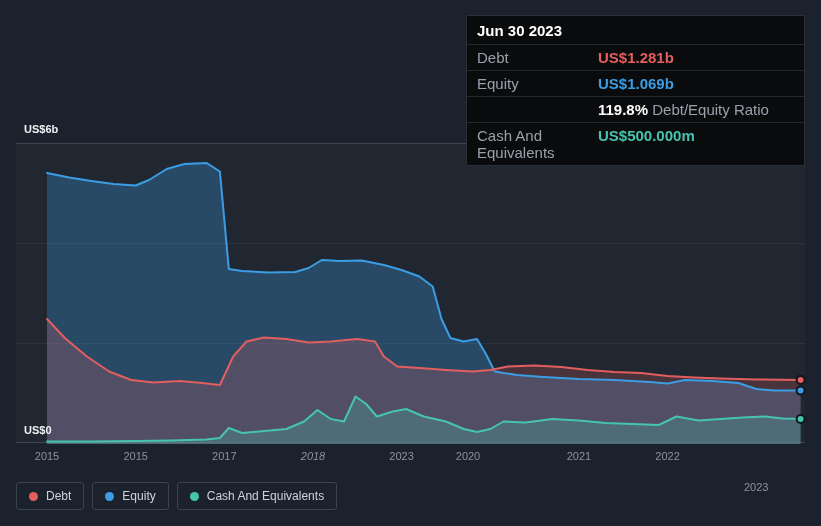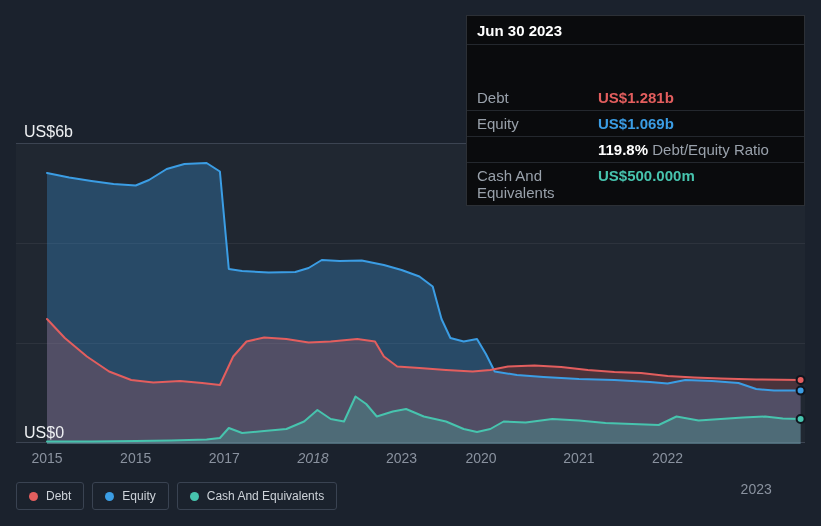--- a/index.html
+++ b/index.html
@@ -7,46 +7,46 @@
   body{background:#1b222d;font-family:"Liberation Sans",sans-serif;position:relative}
 
   .tooltip{position:absolute;top:15px;right:16px;width:339px;background:#0a0b0d;border:1px solid #2c3036;font-size:15px;color:#99a1ab;z-index:5}
   .tt-date{padding:6px 10px 5px;color:#ffffff;font-weight:bold}
   .tt-row{display:flex;align-items:baseline;padding:4px 10px;border-top:1px solid #24282e}
   .tt-label{width:121px;flex:none}
   .tt-value{font-weight:bold}
   .tt-ratio-val{color:#ffffff;font-weight:bold}
   .tt-ratio-rest{color:#99a1ab;font-weight:normal}
 
-  .y-label{position:absolute;left:24px;font-size:16px;font-weight:normal;color:#eef0f2;z-index:3}
+  .y-label{position:absolute;left:24px;font-size:11px;font-weight:bold;color:#eef0f2;z-index:3}
   .y-label.top{top:123px}
   .y-label.bottom{top:424px}
 
   .chart-area{position:absolute;left:16px;top:143px;width:789px;height:300px;
     background:rgba(255,255,255,0.022);
     border-top:1px solid #3c4452;border-bottom:1px solid #3c4452}
   .gridline{position:absolute;left:0;width:100%;height:1px;background:rgba(255,255,255,0.06)}
   #chart-svg{position:absolute;left:0;top:0;overflow:visible}
 
   .x-axis{position:absolute;left:16px;top:450px;width:789px;height:14px}
-  .x-tick{position:absolute;top:0;transform:translateX(-50%);font-size:14px;color:#8a929f;white-space:nowrap}
+  .x-tick{position:absolute;top:0;transform:translateX(-50%);font-size:11px;color:#8a929f;white-space:nowrap}
 
   .legend{position:absolute;left:16px;top:482px;display:flex;gap:8px}
   .legend-item{display:flex;align-items:center;gap:8px;height:28px;padding:0 12px;
     border:1px solid #3a4352;border-radius:3px;font-size:12px;color:#ced3da;background:#1b222d;cursor:pointer}
   .legend-dot{width:9px;height:9px;border-radius:50%;flex:none}
 </style>
 </head>
 <body>
 
 <div class="tooltip">
   <div class="tt-date">Jun 30 2023</div>
   <div class="tt-row">
     <span class="tt-label">Debt</span>
-    <span class="tt-value" style="color: rgb(227, 94, 94); margin-top: 40px;">US$1.281b</span>
+    <span class="tt-value" style="color: rgb(227, 94, 94);">US$1.281b</span>
   </div>
   <div class="tt-row">
     <span class="tt-label">Equity</span>
     <span class="tt-value" style="color: rgb(59, 157, 228); text-align: center;">US$1.069b</span>
   </div>
   <div class="tt-row">
     <span class="tt-label"></span>
     <span class="tt-value"><span class="tt-ratio-val">119.8%</span> <span class="tt-ratio-rest">Debt/Equity Ratio</span></span>
   </div>
   <div class="tt-row">
@@ -73,21 +73,21 @@
       <circle cx="784.6" cy="275.0" r="4" fill="#47c4ae" stroke="#10151e" stroke-width="2"></circle>
     </svg>
 </div>
 
 <div class="x-axis" id="x-axis">
     <span class="x-tick" style="left: 31px;">2015</span>
     <span class="x-tick" style="left: 119.7px;">2015</span>
     <span class="x-tick" style="left: 208.3px;">2017</span>
     <span class="x-tick" style="left: 297px; font-style: italic;">2018</span>
     <span class="x-tick" style="left: 385.6px;">2023</span>
-    <span class="x-tick" style="left: 465px;">2020</span>
+    <span class="x-tick" style="left: 452px;">2020</span>
     <span class="x-tick" style="left: 562.9px;">2021</span>
     <span class="x-tick" style="left: 651.6px;">2022</span>
     <span class="x-tick" style="left: 740.2px; margin-top: 31px;">2023</span>
   </div>
 
 <div class="legend">
   <div class="legend-item">
     <span class="legend-dot" style="background: rgb(227, 94, 94);"></span>
     <span>Debt</span>
   </div>

